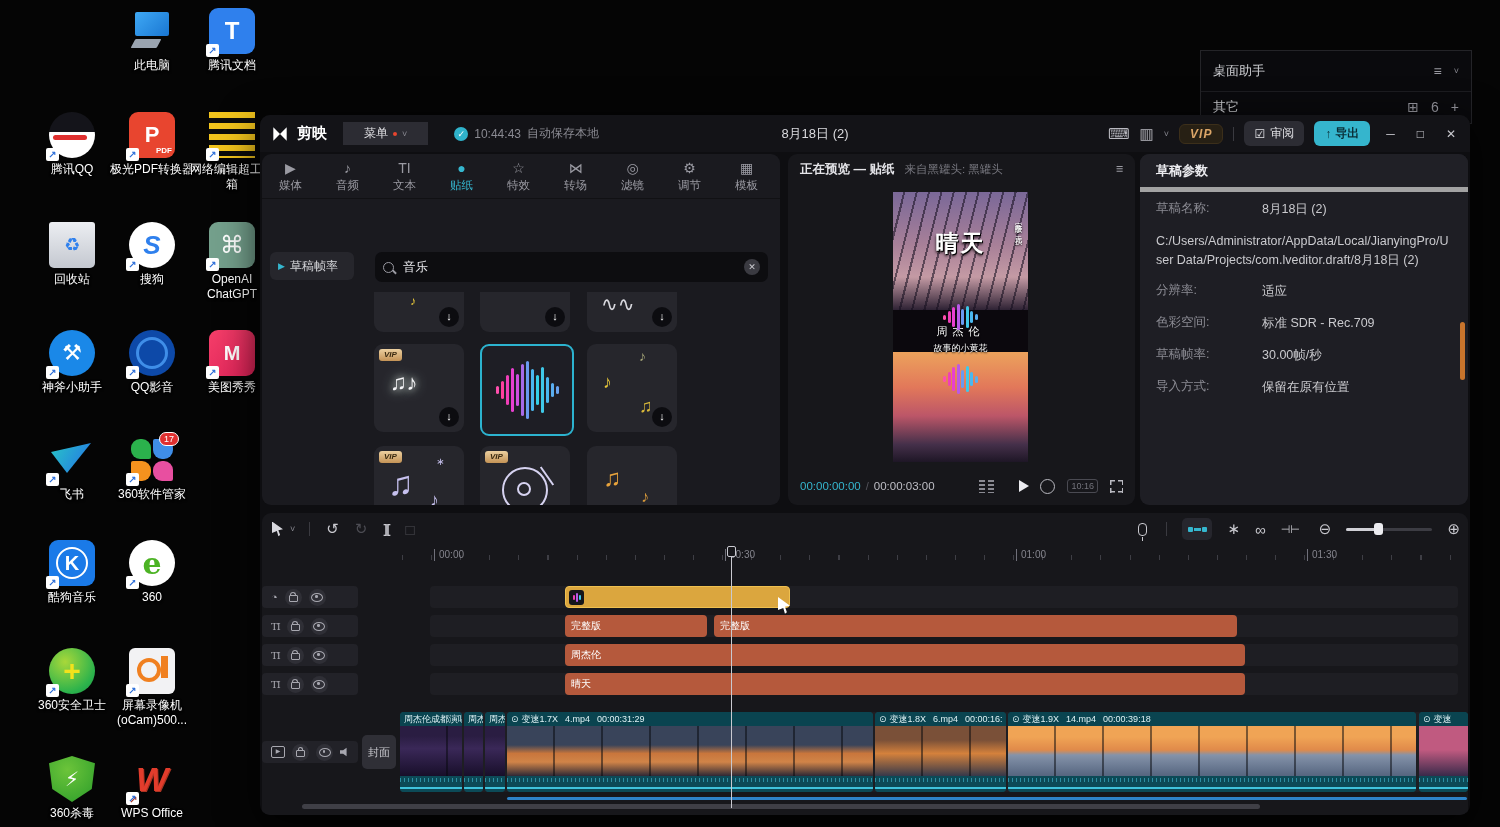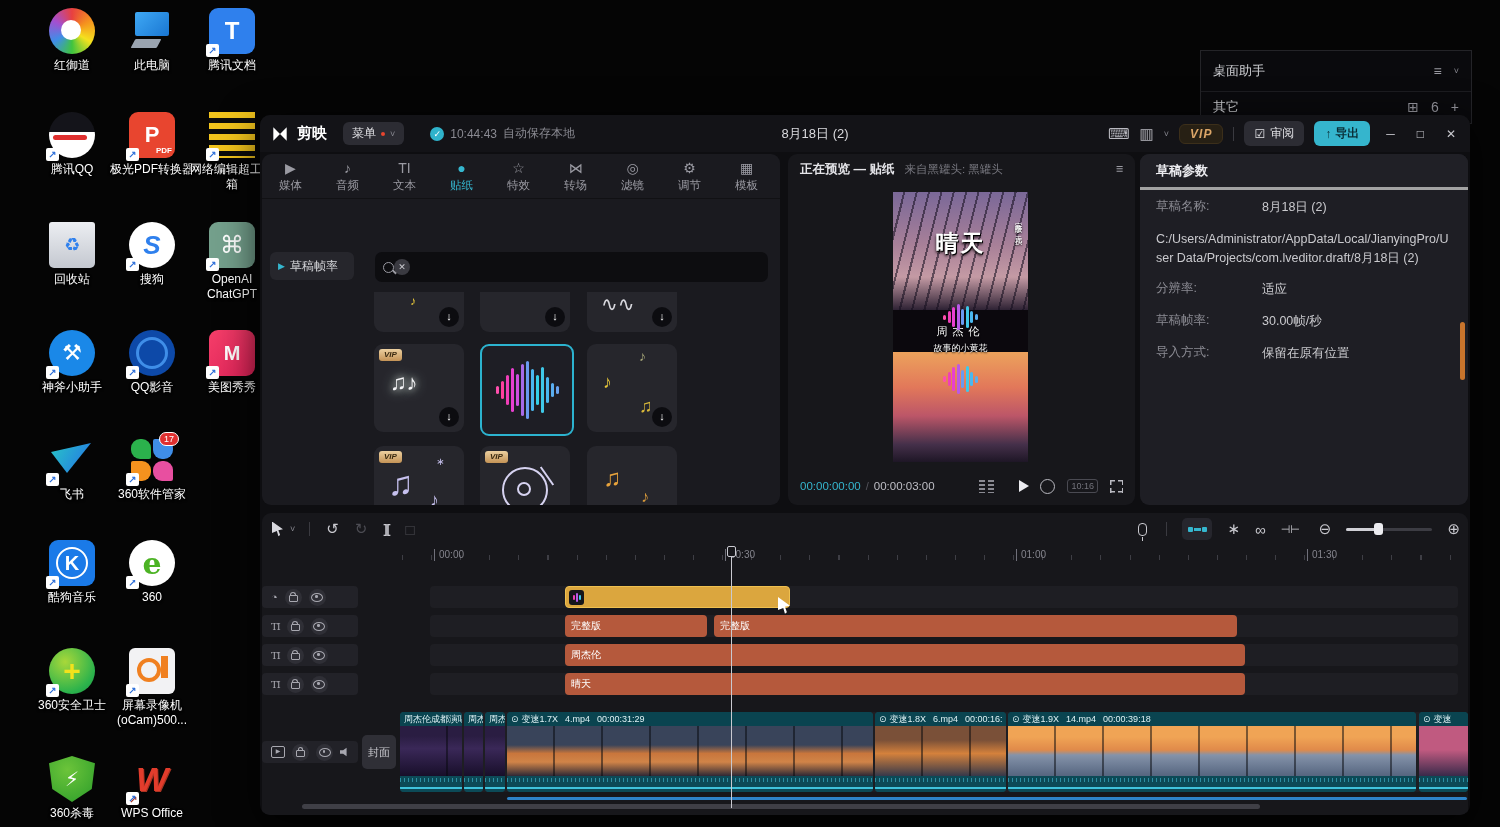--- a/index.html
+++ b/index.html
@@ -61,21 +61,21 @@
   .as-row2{height:30px;display:flex;align-items:center;padding:0 12px;}
   .as-sp{flex:1;}
   .as-ic{color:#9a9aa2;margin-left:12px;font-size:14px;}
 
   
   .win{position:absolute;left:260px;top:115px;width:1210px;height:700px;background:#0e0e11;border-radius:10px;
        z-index:3;box-shadow:0 10px 40px rgba(0,0,0,.8);overflow:hidden;color:#c9c9cf;}
   .tbar{position:absolute;left:0;top:0;right:0;height:37px;background:#131317;display:flex;align-items:center;padding:0 10px;box-sizing:border-box;}
   .logo{display:flex;align-items:center;gap:7px;}
   .logo .nm{color:#fff;font-weight:bold;font-size:15px;}
-  .menubtn{margin-left:16px;background:#2c2c33;border-radius:6px;padding:3px 9px;display:flex;align-items:center;gap:5px;color:#e0e0e4;font-size:12px;}
+  .menubtn{margin-left:16px;background:#2c2c33;border-radius:0;padding:3px 21px;display:flex;align-items:center;gap:5px;color:#e0e0e4;font-size:12px;}
   .reddot{width:4px;height:4px;border-radius:50%;background:#e8452f;}
   .chev{color:#8a8a92;font-size:9px;}
   .autosave{margin-left:26px;display:flex;align-items:center;gap:6px;color:#8a8a92;font-size:12px;}
   .chk{width:14px;height:14px;border-radius:50%;background:#2fb3cb;color:#fff;font-size:9px;line-height:14px;text-align:center;}
   .doct{position:absolute;left:480px;width:150px;text-align:center;height:37px;line-height:37px;color:#dadade;font-size:13px;}
   .tright{position:absolute;right:8px;top:0;height:37px;display:flex;align-items:center;gap:10px;}
   .tico{color:#b9b9c0;font-size:15px;}
   .vipbtn{background:#272014;border:1px solid #3c2f1a;border-radius:6px;padding:2px 10px;color:#dca668;font-weight:bold;font-style:italic;font-size:12px;letter-spacing:1px;}
   .revbtn{background:#2c2c33;border-radius:6px;padding:4px 10px;color:#e0e0e4;font-size:12px;display:flex;gap:5px;align-items:center;}
   .expbtn{background:#35b5cd;border-radius:6px;padding:4px 11px;color:#0a2d35;font-size:12px;font-weight:bold;display:flex;gap:4px;align-items:center;}
@@ -142,21 +142,21 @@
   .foc{width:13px;height:13px;border-radius:50%;border:1.5px solid #b9b9c0;}
   .rat{font-size:9px;color:#74747c;border:1px solid #4a4a52;border-radius:3px;padding:1px 3px;}
   .fs{width:13px;height:13px;background:
       linear-gradient(#b9b9c0,#b9b9c0) left 0 top 0/5px 1.5px,linear-gradient(#b9b9c0,#b9b9c0) left 0 top 0/1.5px 5px,
       linear-gradient(#b9b9c0,#b9b9c0) right 0 top 0/5px 1.5px,linear-gradient(#b9b9c0,#b9b9c0) right 0 top 0/1.5px 5px,
       linear-gradient(#b9b9c0,#b9b9c0) left 0 bottom 0/5px 1.5px,linear-gradient(#b9b9c0,#b9b9c0) left 0 bottom 0/1.5px 5px,
       linear-gradient(#b9b9c0,#b9b9c0) right 0 bottom 0/5px 1.5px,linear-gradient(#b9b9c0,#b9b9c0) right 0 bottom 0/1.5px 5px;
       background-repeat:no-repeat;}
 
   
-  .phead{height:33px;line-height:33px;padding-left:16px;font-size:13px;color:#ececf0;font-weight:bold;background:#202026;border-bottom:3px solid #a3a3a3;}
+  .phead{height:33px;line-height:33px;padding-left:16px;font-size:13px;color:#ececf0;font-weight:bold;background:#202026;border-bottom:5px solid #a3a3a3;}
   .prows{margin-top:8px;}
   .prow{display:flex;margin:0 16px 13px;font-size:12.5px;}
   .plab{width:106px;color:#8c8c94;flex:none;}
   .pval{flex:1;color:#cacace;word-break:break-all;line-height:1.5;}
   .oscroll{position:absolute;right:3px;top:168px;width:5px;height:58px;background:#c8742c;border-radius:3px;}
   .pfoot{position:absolute;left:0;right:0;bottom:0;height:38px;border-top:1px solid #101014;}
   .modbtn{position:absolute;right:12px;bottom:8px;background:#47474f;border-radius:4px;padding:4px 20px;font-size:12px;color:#ececf0;}
 
   
   .timeline{position:absolute;left:2px;right:2px;top:398px;bottom:0;background:#17171b;border-radius:9px 9px 0 0;}
@@ -215,24 +215,20 @@
   .phh{position:absolute;left:465px;top:33px;width:7px;height:9px;border:1.5px solid #c9c9d0;border-radius:2px;background:#17171b;}
   .mcursor{position:absolute;left:516px;top:84px;width:12px;height:17px;background:#fff;
       clip-path:polygon(0 0,100% 52%,58% 58%,74% 90%,58% 98%,44% 64%,0 76%);filter:drop-shadow(1px 1px 1px #000);z-index:5;}
 </style>
 </head>
 <body>
 
 <div class="page">
 
 
-  <div class="dicon" style="left:28px;top:8px">
-    <div class="ic i-hyd"></div>
-    <div class="lbl">红御道</div>
-    </div>
   <div class="dicon" style="left:108px;top:8px">
     <div class="ic i-pc"></div>
     <div class="lbl">此电脑</div>
     </div>
   <div class="dicon" style="left:188px;top:8px">
     <div class="ic i-tdocs">T<span class="sc">↗</span></div>
     <div class="lbl">腾讯文档</div>
     </div>
 
   <div class="dicon" style="left:28px;top:112px">
@@ -422,20 +418,21 @@
             <div class="tg">▦</div>
             <div class="tl">模板</div>
           </div>
       </div>
       <div class="catbtn">
         <span class="arr">▶</span>
         <span>草稿帧率</span>
       </div>
       <div class="searchbox">
         <span class="mag"></span>
+        <input class="sin" value="音乐" style="">
         <span class="sclr">✕</span>
       </div>
 
       <div class="tile cut" style="left:112px">
         <span class="note" style="left:36px;top:2px;font-size:12px;color:#e8c83a">♪</span>
         <span class="dl">↓</span>
         </div>
       <div class="tile cut" style="left:218px">
         <span class="dl">↓</span>
         </div>
@@ -553,20 +550,24 @@
             <span class="pval">8月18日 (2)</span>
           </div>
         <div class="prow">
             <span class="pval">C:/Users/Administrator/AppData/Local/JianyingPro/User Data/Projects/com.lveditor.draft/8月18日 (2)</span>
           </div>
         <div class="prow">
             <span class="plab">分辨率:</span>
             <span class="pval">适应</span>
           </div>
         <div class="prow">
+            <span class="plab">色彩空间:</span>
+            <span class="pval">标准 SDR - Rec.709</span>
+          </div>
+        <div class="prow">
             <span class="plab">草稿帧率:</span>
             <span class="pval">30.00帧/秒</span>
           </div>
         <div class="prow">
             <span class="plab">导入方式:</span>
             <span class="pval">保留在原有位置</span>
           </div>
       </div>
       <div class="oscroll"></div>
     </div>

